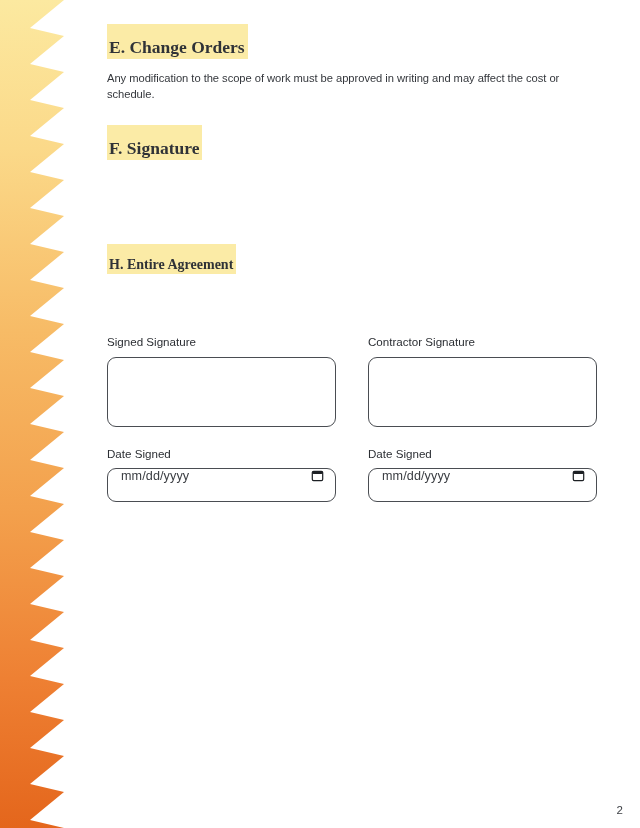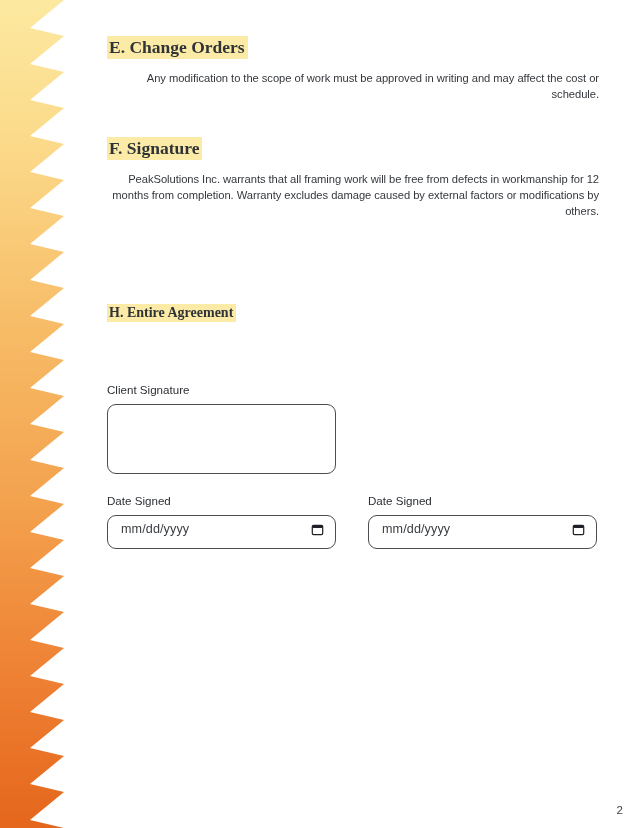--- a/index.html
+++ b/index.html
@@ -44,37 +44,36 @@
     font-weight: bold;
     font-size: 17.5px;
     line-height: 1.32;
     color: #2f3237;
     margin: 0;
     padding: 0;
     display: block;
   }
   h2.section-heading .hl {
     background: #fbeba6;
-    padding: 1px 3px 2px 2px;
+    padding: 13px 3px 2px 2px;
     display: inline;
     box-decoration-break: clone;
     -webkit-box-decoration-break: clone;
   }
   h2.section-heading.big {
     font-size: 14px;
   }
 
   p.section-body {
     font-size: 11.2px;
     line-height: 1.42;
     color: #34373c;
     margin: 0;
     padding: 0;
     letter-spacing: -0.05px;
-    text-align: right;
   }
 
   .gap-after-heading { height: 12px; }
   .gap-after-para    { height: 34px; }
   .gap-after-para-lg { height: 38px; }
 
   
   .field-row {
     display: flex;
     gap: 30px;
@@ -99,21 +98,21 @@
     background: #ffffff;
   }
   .date-box {
     width: 229px;
     height: 34px;
     box-sizing: border-box;
     border: 1.2px solid #4a4d52;
     border-radius: 9px;
     background: #ffffff;
     display: flex;
-    align-items: flex-end;
+    align-items: flex-start;
     padding: 0 11px 12px 13px;
   }
   .date-placeholder {
     flex: 1;
     font-size: 12.6px;
     color: #3a3d42;
     letter-spacing: 0.1px;
   }
   .cal-icon {
     width: 13px;
@@ -158,41 +157,44 @@
     <h2 class="section-heading"><span class="hl">E. Change Orders</span></h2>
     <div class="gap-after-heading"></div>
     <p class="section-body">Any modification to the scope of work must be approved in writing and may affect the cost or schedule.</p>
   </div>
 
   <div class="gap-after-para"></div>
 
   <div class="section">
     <h2 class="section-heading"><span class="hl">F. Signature</span></h2>
     <div class="gap-after-heading"></div>
-    <p class="section-body">PeakSolutions Inc. warrants that all framing work will be free from defects in workmanship for 12 months from completion. Warranty excludes damage caused by external factors or modifications by others.</p>
   </div>
 
   <div class="gap-after-para"></div>
 
   <div class="section">
     <div class="gap-after-heading"></div>
   </div>
 
   <div class="gap-after-para-lg"></div>
 
   <div class="section">
     <h2 class="section-heading big"><span class="hl">H. Entire Agreement</span></h2>
     <div style="height:28px"></div>
   </div>
 
   <div style="height:32px"></div>
 
   <div class="field-row">
     <div class="field-col">
-      <div class="field-label">Client Signature</div>
+      <div class="field-label">Signed Signature</div>
+      <div class="signature-box"></div>
+    </div>
+    <div class="field-col">
+      <div class="field-label">Contractor Signature</div>
       <div class="signature-box"></div>
     </div>
   </div>
 
   <div class="row-gap"></div>
 
   <div class="field-row">
     <div class="field-col">
       <div class="field-label">Date Signed</div>
       <div class="date-box">

